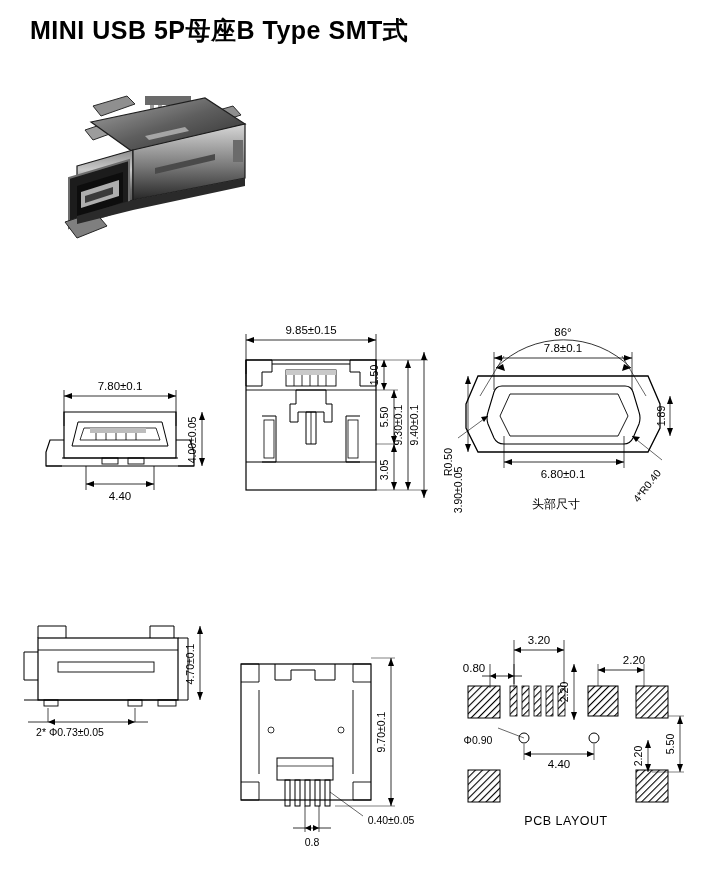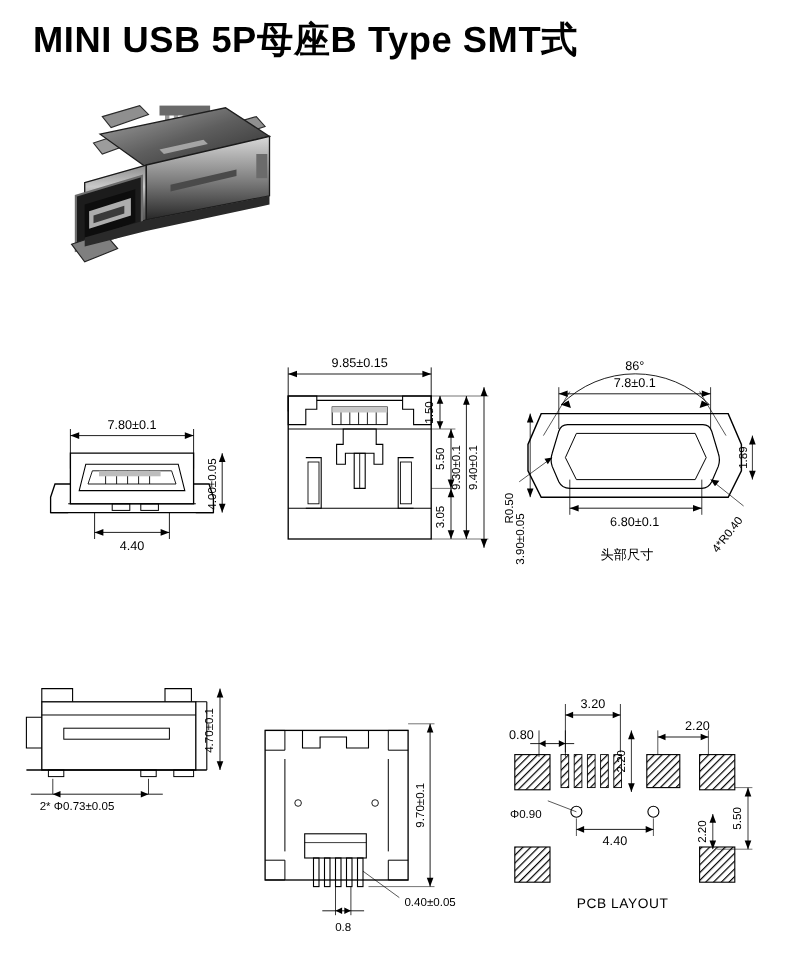--- a/index.html
+++ b/index.html
@@ -12,21 +12,21 @@
     height: 884px;
     position: relative;
     font-family: "Liberation Sans", sans-serif;
     color: #000;
     overflow: hidden;
   }
   #page-title {
     position: absolute;
     left: 30px;
     top: 14px;
-    font-size: 33px;
+    font-size: 25px;
     font-weight: bold;
     letter-spacing: 0.5px;
     white-space: nowrap;
   }
 
   
   #photo {
     position: absolute;
     left: 55px;
     top: 82px;
@@ -146,21 +146,21 @@
 
     <line x1="70" y1="118" x2="70" y2="142" stroke="#000" stroke-width="0.8"></line>
     <line x1="138" y1="118" x2="138" y2="142" stroke="#000" stroke-width="0.8"></line>
     <line x1="70" y1="136" x2="138" y2="136" stroke="#000" stroke-width="0.8"></line>
     <polygon points="70,136 78,133 78,139" fill="#000"></polygon>
     <polygon points="138,136 130,133 130,139" fill="#000"></polygon>
     <text x="104" y="152" text-anchor="middle">4.40</text>
   </svg>
 </div>
 
-<div class="panel" style="left:244px; top:312px;">
+<div class="panel" style="left:228px; top:312px;">
   <svg width="215" height="200" viewBox="0 0 215 200">
 
     <line x1="18" y1="22" x2="18" y2="62" stroke="#000" stroke-width="0.8"></line>
     <line x1="148" y1="22" x2="148" y2="62" stroke="#000" stroke-width="0.8"></line>
     <line x1="18" y1="28" x2="148" y2="28" stroke="#000" stroke-width="0.8"></line>
     <polygon points="18,28 26,25 26,31" fill="#000"></polygon>
     <polygon points="148,28 140,25 140,31" fill="#000"></polygon>
     <text x="83" y="22" text-anchor="middle">9.85±0.15</text>
 
     <rect x="18" y="48" width="130" height="130" fill="none" stroke="#000" stroke-width="1.2"></rect>
@@ -215,21 +215,21 @@
     <polygon points="196,186 193,178 199,178" fill="#000"></polygon>
     <text class="sm" x="190" y="113" transform="rotate(-90 190 113)" text-anchor="middle">9.40±0.1</text>
 
     <line x1="148" y1="48" x2="200" y2="48" stroke="#000" stroke-width="0.5"></line>
     <line x1="148" y1="78" x2="170" y2="78" stroke="#000" stroke-width="0.5"></line>
     <line x1="148" y1="132" x2="170" y2="132" stroke="#000" stroke-width="0.5"></line>
     <line x1="148" y1="178" x2="200" y2="178" stroke="#000" stroke-width="0.5"></line>
   </svg>
 </div>
 
-<div class="panel" style="left:450px; top:312px;">
+<div class="panel" style="left:436px; top:312px;">
   <svg width="250" height="210" viewBox="0 0 250 210">
 
     <path d="M60,56 A 95 95 0 0 1 195,56" fill="none" stroke="#000" stroke-width="0.8"></path>
     <polygon points="60,56 67,52 69,59" fill="#000"></polygon>
     <polygon points="195,56 188,52 186,59" fill="#000"></polygon>
     <text x="127" y="24" text-anchor="middle">86°</text>
     <line x1="44" y1="84" x2="68" y2="44" stroke="#000" stroke-width="0.6"></line>
     <line x1="210" y1="84" x2="186" y2="44" stroke="#000" stroke-width="0.6"></line>
 
     <line x1="58" y1="40" x2="58" y2="78" stroke="#000" stroke-width="0.7"></line>

